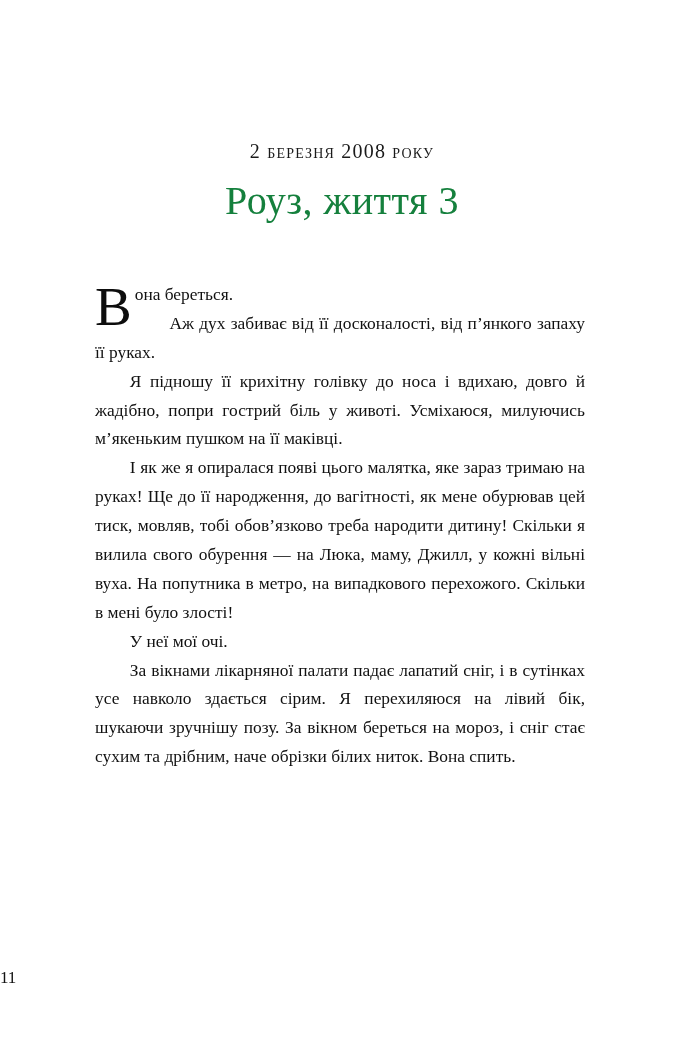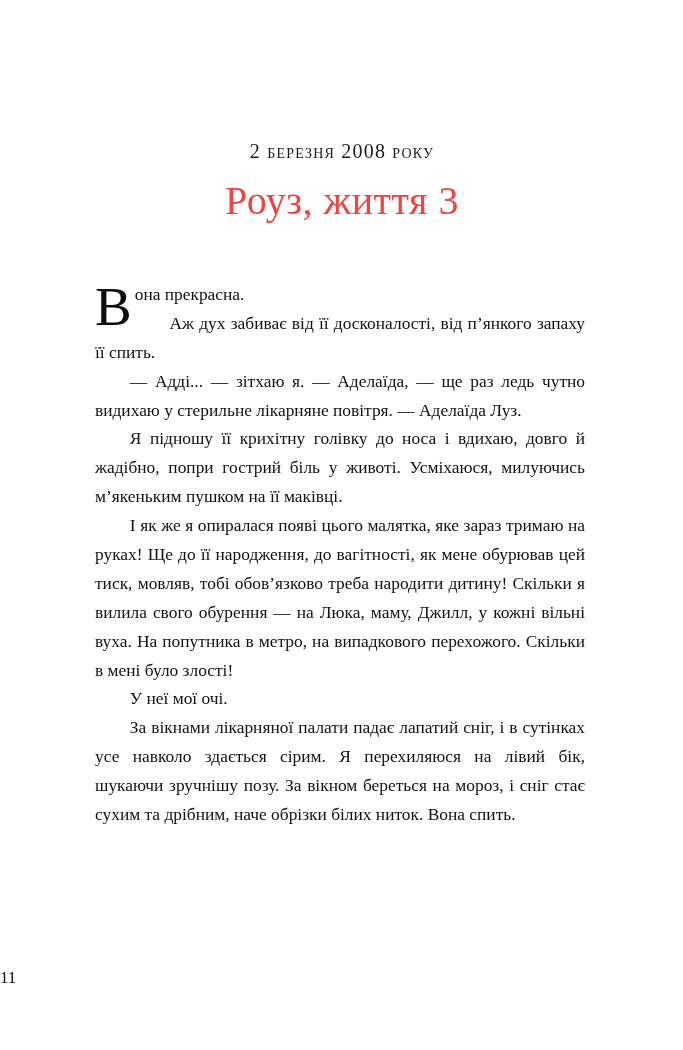--- a/index.html
+++ b/index.html
@@ -39,21 +39,21 @@
     text-transform: lowercase;
     margin: 0 0 14px 0;
     padding-left: 4px;
   }
   .chapter-title {
     font-family: "Liberation Serif", serif;
     font-size: 40px;
     font-weight: 400;
     text-align: center;
     letter-spacing: 0.5px;
-    color: #ef4444;
+    color: #15803d;
     margin: 0;
     padding-left: 4px;
   }
   .body-text {
     margin-top: 56px;
     font-size: 17.4px;
     line-height: 1.66;
     text-align: justify;
     text-justify: inter-word;
     color: #111111;
@@ -90,23 +90,22 @@
 <body>
 
 <div class="page">
   <div class="content">
 
     <div class="date-line">2 березня 2008 року</div>
 
     <h1 class="chapter-title">Роуз, життя 3</h1>
 
     <div class="body-text">
-      <p class="first"><span class="dropcap">В</span><span>она прекрасна.</span></p>
-      <p>Аж дух забиває від її досконалості, від п’янкого запаху її спить.</p>
-      <p>— Адді... — зітхаю я. — Аделаїда, — ще раз ледь чутно видихаю у стерильне лікарняне повітря. — Аделаїда Луз.</p>
+      <p class="first"><span class="dropcap">В</span><span>она береться.</span></p>
+      <p>Аж дух забиває від її досконалості, від п’янкого запаху її руках.</p>
       <p>Я підношу її крихітну голівку до носа і вдихаю, довго й жадібно, попри гострий біль у животі. Усміхаюся, милуючись м’якеньким пушком на її маківці.</p>
       <p>І як же я опиралася появі цього малятка, яке зараз тримаю на руках! Ще до її народження, до вагітності, як мене обурював цей тиск, мовляв, тобі обов’язково треба народити дитину! Скільки я вилила свого обурення — на Люка, маму, Джилл, у кожні вільні вуха. На попутника в метро, на випадкового перехожого. Скільки в мені було злості!</p>
       <p>У неї мої очі.</p>
       <p>За вікнами лікарняної палати падає лапатий сніг, і в сутінках усе навколо здається сірим. Я перехиляюся на лівий бік, шукаючи зручнішу позу. За вікном береться на мороз, і сніг стає сухим та дрібним, наче обрізки білих ниток. Вона спить.</p>
     </div>
 
   </div>
 
   <div class="page-number">11</div>
 </div>

